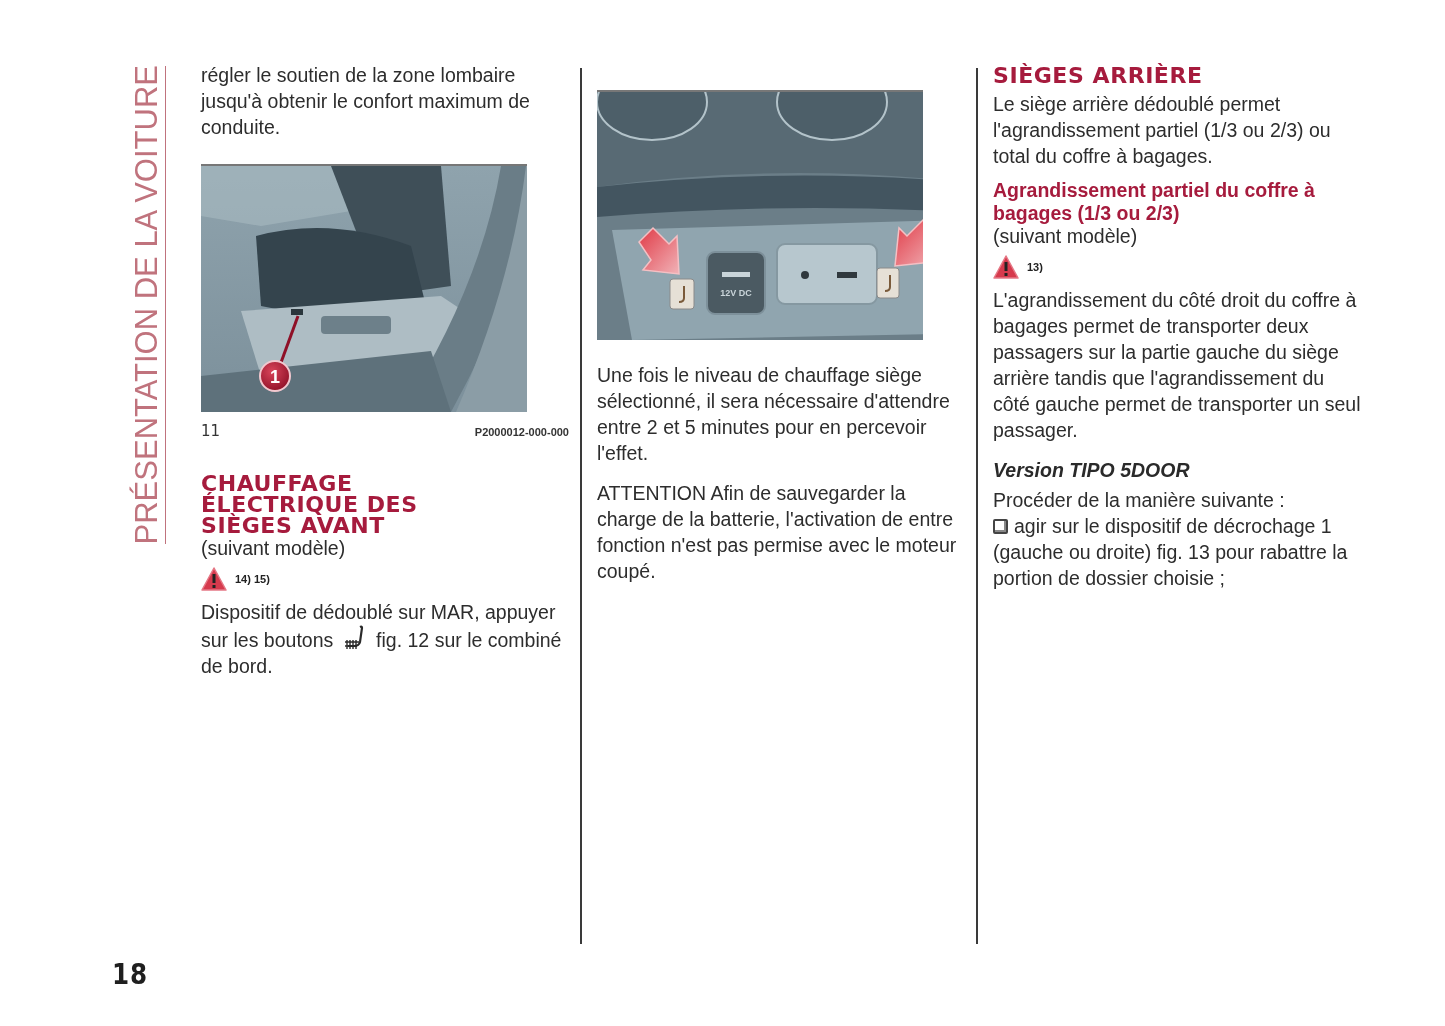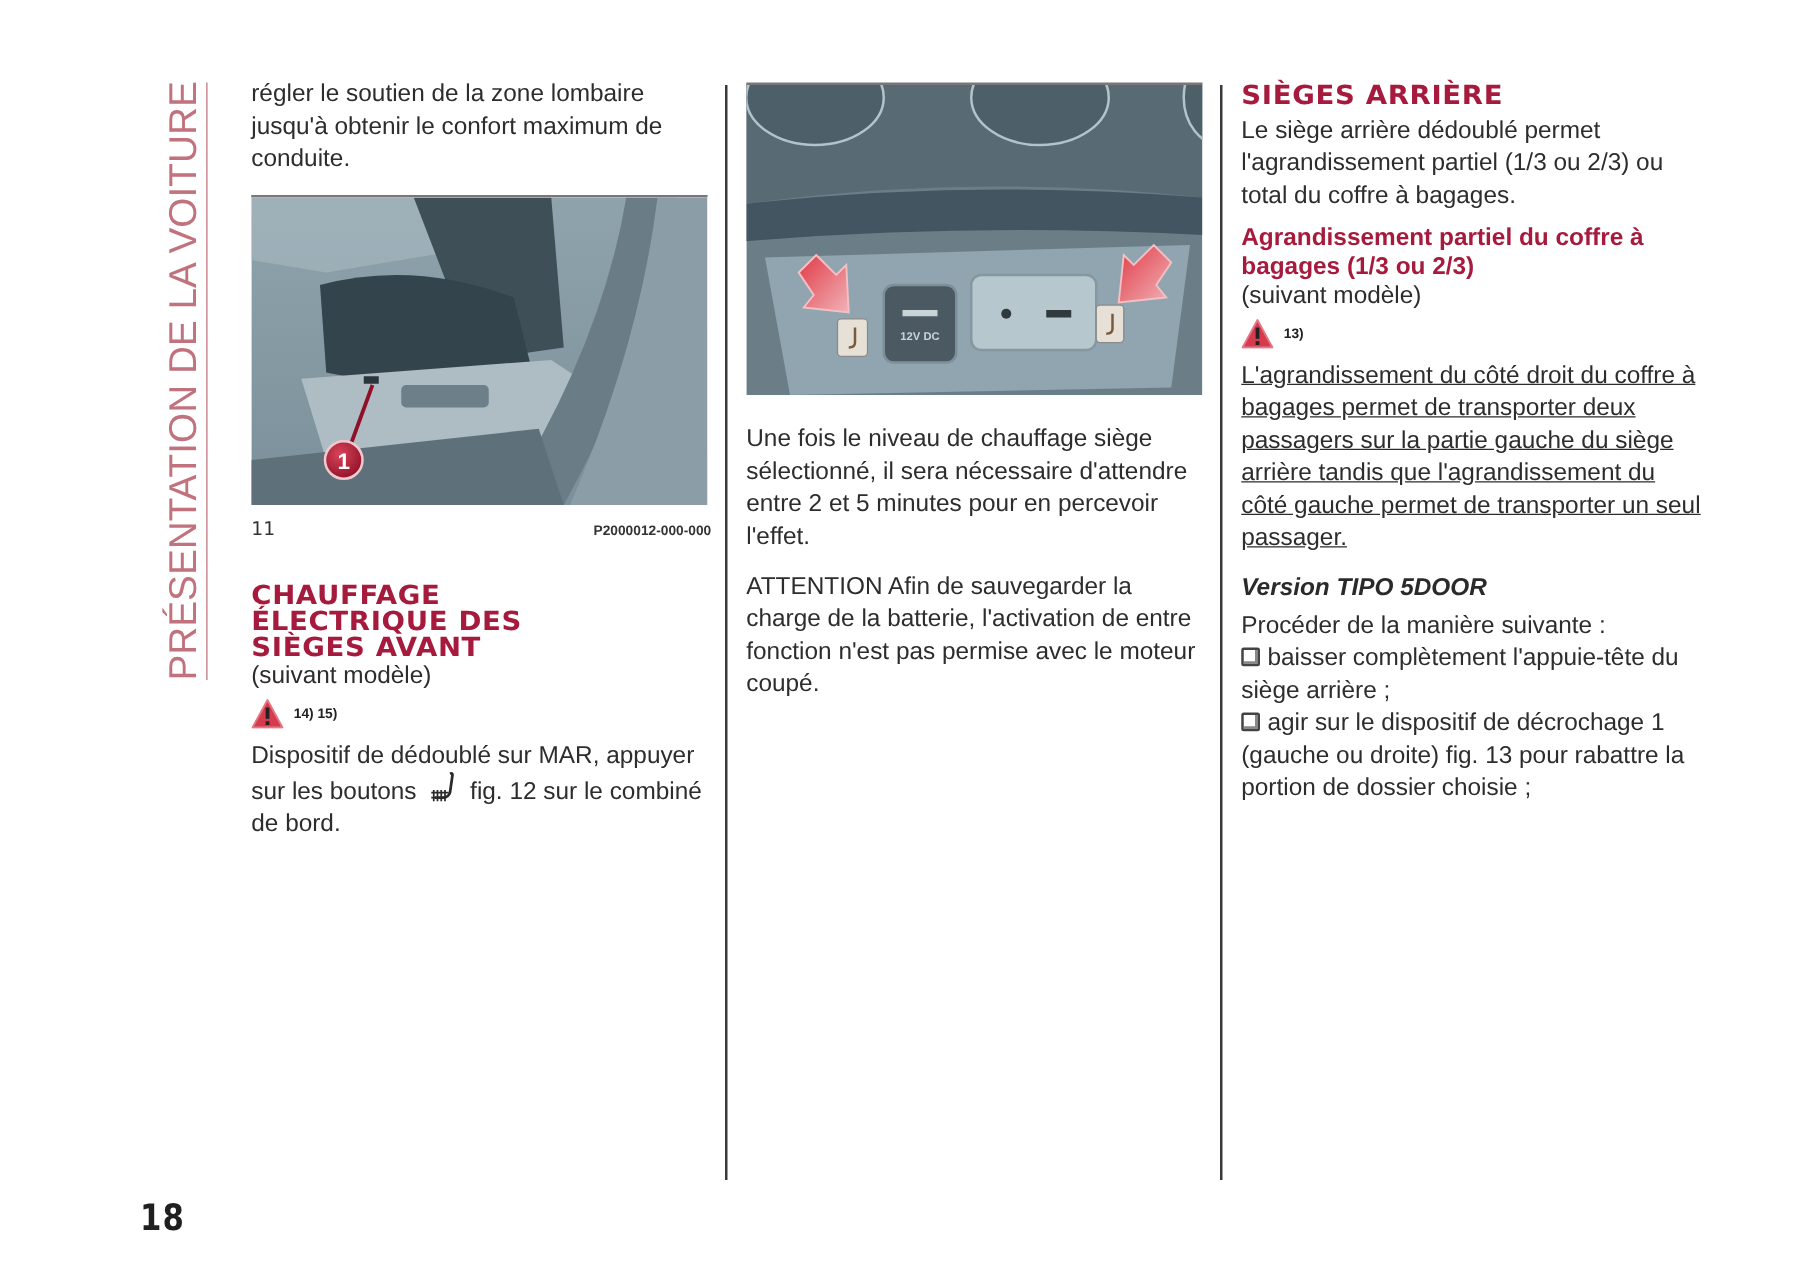--- a/index.html
+++ b/index.html
@@ -35,21 +35,21 @@
   .body-text { font-size: 19.5px; line-height: 26px; color: #2d2d2d; }
   .para { margin-bottom: 14px; }
 
   .h-red {
     font-family: "DejaVu Sans", sans-serif; font-weight: 900; color: #a61b3d;
     font-size: 21px; line-height: 21px; letter-spacing: 0.5px; transform: scaleX(1.05); transform-origin: left;
   }
   .h-sub { font-weight: 700; color: #a61b3d; font-size: 19.5px; line-height: 23px; }
   .h-italic { font-weight: 700; font-style: italic; color: #2a2a2a; font-size: 19.5px; line-height: 26px; }
 
-  .figure { width: 365px; border-top: 2px solid #777; position: relative; overflow: hidden; }
+  .figure { width: 326px; border-top: 2px solid #777; position: relative; overflow: hidden; margin-top: 24px; }
   .fig-caption { display: flex; justify-content: space-between; align-items: baseline; margin-top: 10px; }
   .fig-num { font-size: 15px; color: #333; font-family: "DejaVu Sans", sans-serif; }
   .fig-code { font-size: 11px; font-weight: 700; color: #333; }
 
   .warn { display: flex; align-items: center; margin: 8px 0 8px 0; }
   .warn-tri { width: 26px; height: 24px; position: relative; }
   .warn-refs { font-size: 11px; font-weight: 700; margin-left: 8px; color: #222; }
 
   .bullet-box { display: inline-block; width: 15px; height: 15px; border: 2px solid #444; border-radius: 2px; margin-right: 6px; vertical-align: -1px; box-shadow: inset -2px -2px 0 #888; }
   .seat-glyph { display: inline-block; vertical-align: -4px; margin: 0 4px; }
@@ -172,23 +172,20 @@
 
   <div class="warn">
     <svg class="warn-tri" viewBox="0 0 26 24">
       <path d="M13 1 L25 23 H1 Z" fill="#d63a4d" stroke="#e57886" stroke-width="1.5" stroke-linejoin="round"></path>
       <rect x="11.5" y="7" width="3" height="9" fill="#222"></rect>
       <rect x="11.5" y="18" width="3" height="3" fill="#222"></rect>
     </svg>
     <span class="warn-refs">13)</span>
   </div>
 
-  <p class="body-text para" style="text-decoration:underline;">L'agrandissement du côté droit du coffre à bagages permet de transporter deux passagers sur la partie gauche du siège arrière tandis que l'agrandissement du côté gauche permet de transporter un seul passager.</p>
+  <p class="body-text para" style="">L'agrandissement du côté droit du coffre à bagages permet de transporter deux passagers sur la partie gauche du siège arrière tandis que l'agrandissement du côté gauche permet de transporter un seul passager.</p>
 
   <div class="h-italic" style="margin-bottom:4px;">Version TIPO 5DOOR</div>
   <p class="body-text">Procéder de la manière suivante :</p>
-  <p class="body-text">
-    <span class="bullet-box"></span><span>baisser complètement l'appuie-tête du siège arrière ;</span>
-  </p>
   <p class="body-text">
     <span class="bullet-box"></span><span>agir sur le dispositif de décrochage 1 (gauche ou droite) fig. 13 pour rabattre la portion de dossier choisie ;</span>
   </p>
 </div>
 
 </body></html>

